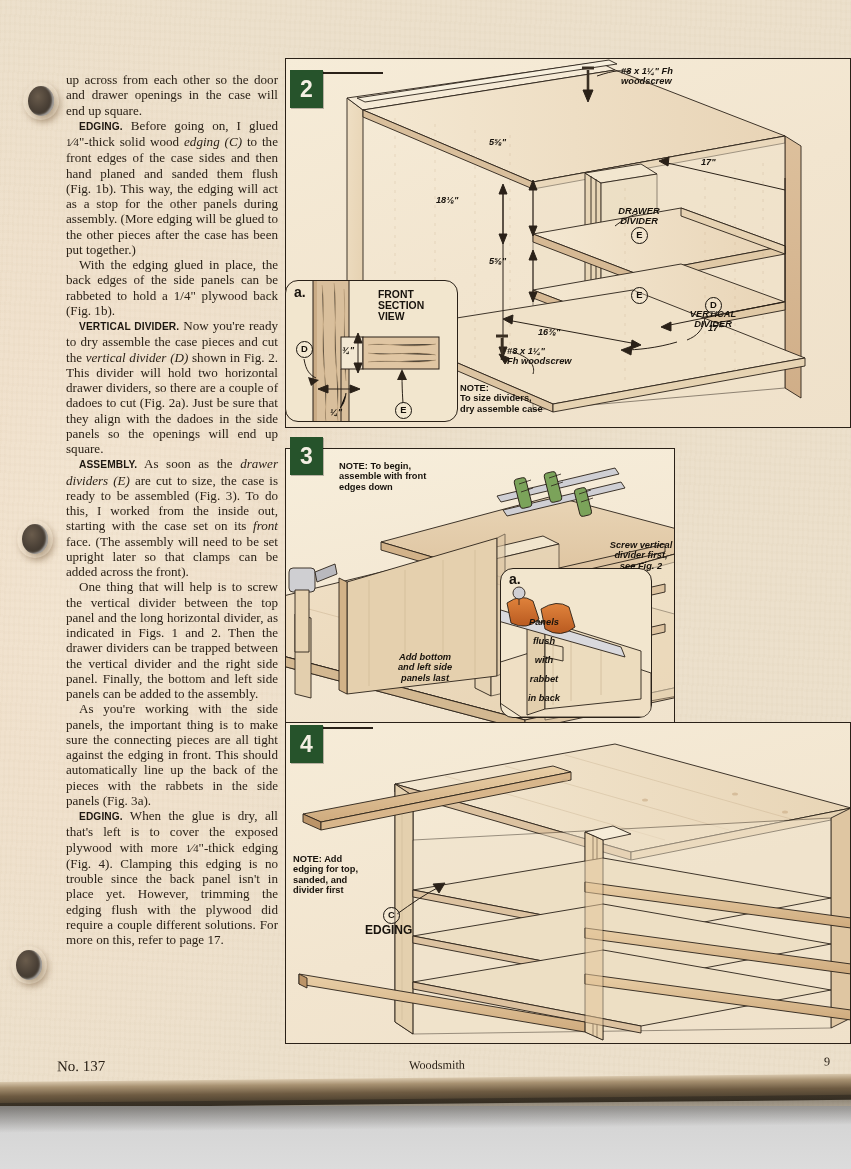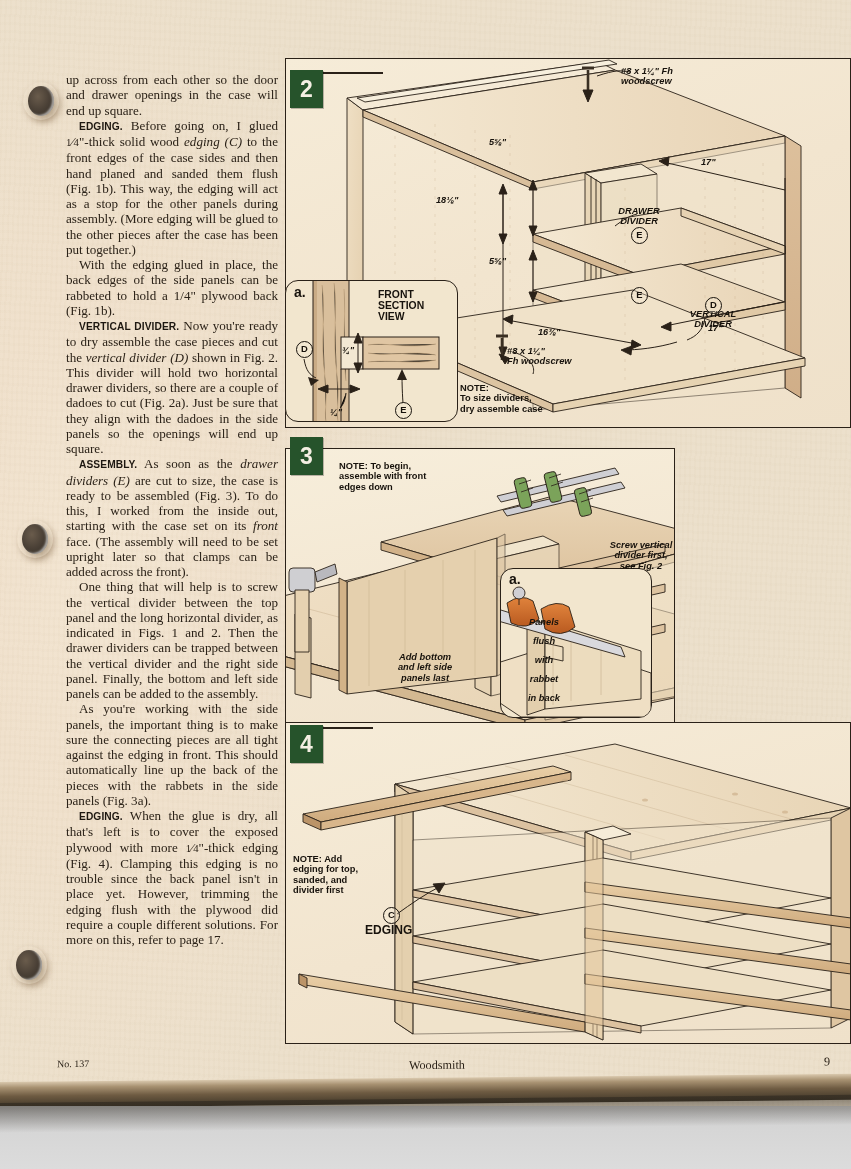--- a/index.html
+++ b/index.html
@@ -56,21 +56,21 @@
   .lead{
     font-family:"Liberation Sans",sans-serif;
     font-weight:bold;font-size:10.2px;letter-spacing:.1px;
     color:#1d1710;
   }
   .it{font-style:italic;}
   .frac{font-size:.82em;}
 
   
   .footer{position:absolute;left:0;top:1055px;width:851px;height:26px;transform:skewY(-0.5deg);}
-  .foot-left{position:absolute;left:57px;top:0;font-size:10px;color:#2b2218;}
+  .foot-left{position:absolute;left:57px;top:0;font-size:15px;color:#2b2218;}
   .foot-mid{position:absolute;left:409px;top:3px;font-size:12.2px;color:#2b2218;}
   .foot-right{position:absolute;left:824px;top:3px;font-size:12.2px;color:#2b2218;}
 
   
   .fig{position:absolute;overflow:hidden;}
   .fig-bg{position:absolute;inset:0;}
   .fig-border{position:absolute;inset:0;border:1.3px solid #2a2118;pointer-events:none;}
   .badge{
     position:absolute;width:33px;height:38px;background:#26532b;z-index:40;
     box-shadow:1px 1px 0 rgba(0,0,0,.25);

